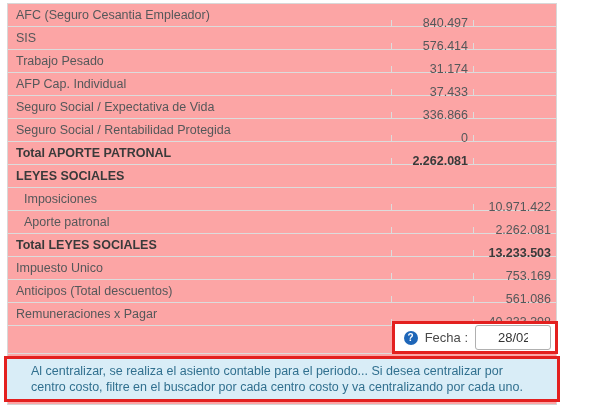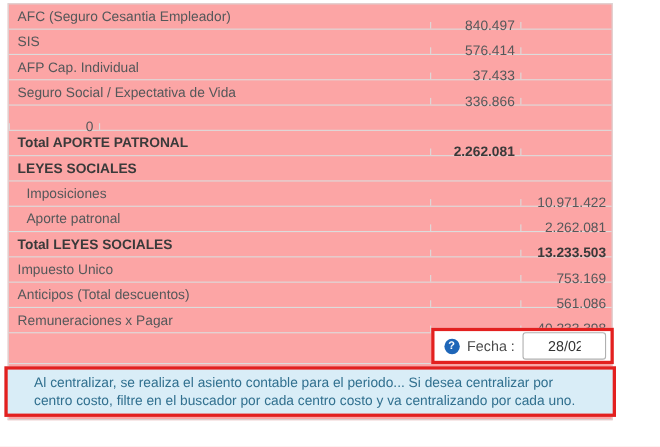--- a/index.html
+++ b/index.html
@@ -106,30 +106,36 @@
     <div class="c-label">AFC (Seguro Cesantia Empleador)</div>
     <div class="c-a">840.497</div>
     <div class="c-b"></div>
   </div>
       <div class="row">
     <div class="c-label">SIS</div>
     <div class="c-a">576.414</div>
     <div class="c-b"></div>
   </div>
       <div class="row">
+    <div class="c-label">Trabajo Pesado</div>
+    <div class="c-a">31.174</div>
+    <div class="c-b"></div>
+  </div>
+      <div class="row">
     <div class="c-label">AFP Cap. Individual</div>
     <div class="c-a">37.433</div>
     <div class="c-b"></div>
   </div>
       <div class="row">
     <div class="c-label">Seguro Social / Expectativa de Vida</div>
     <div class="c-a">336.866</div>
     <div class="c-b"></div>
   </div>
       <div class="row">
+    <div class="c-label">Seguro Social / Rentabilidad Protegida</div>
     <div class="c-a">0</div>
     <div class="c-b"></div>
   </div>
       <div class="row bold">
     <div class="c-label">Total APORTE PATRONAL</div>
     <div class="c-a">2.262.081</div>
     <div class="c-b"></div>
   </div>
       <div class="row bold section">
     <div class="c-label">LEYES SOCIALES</div>

